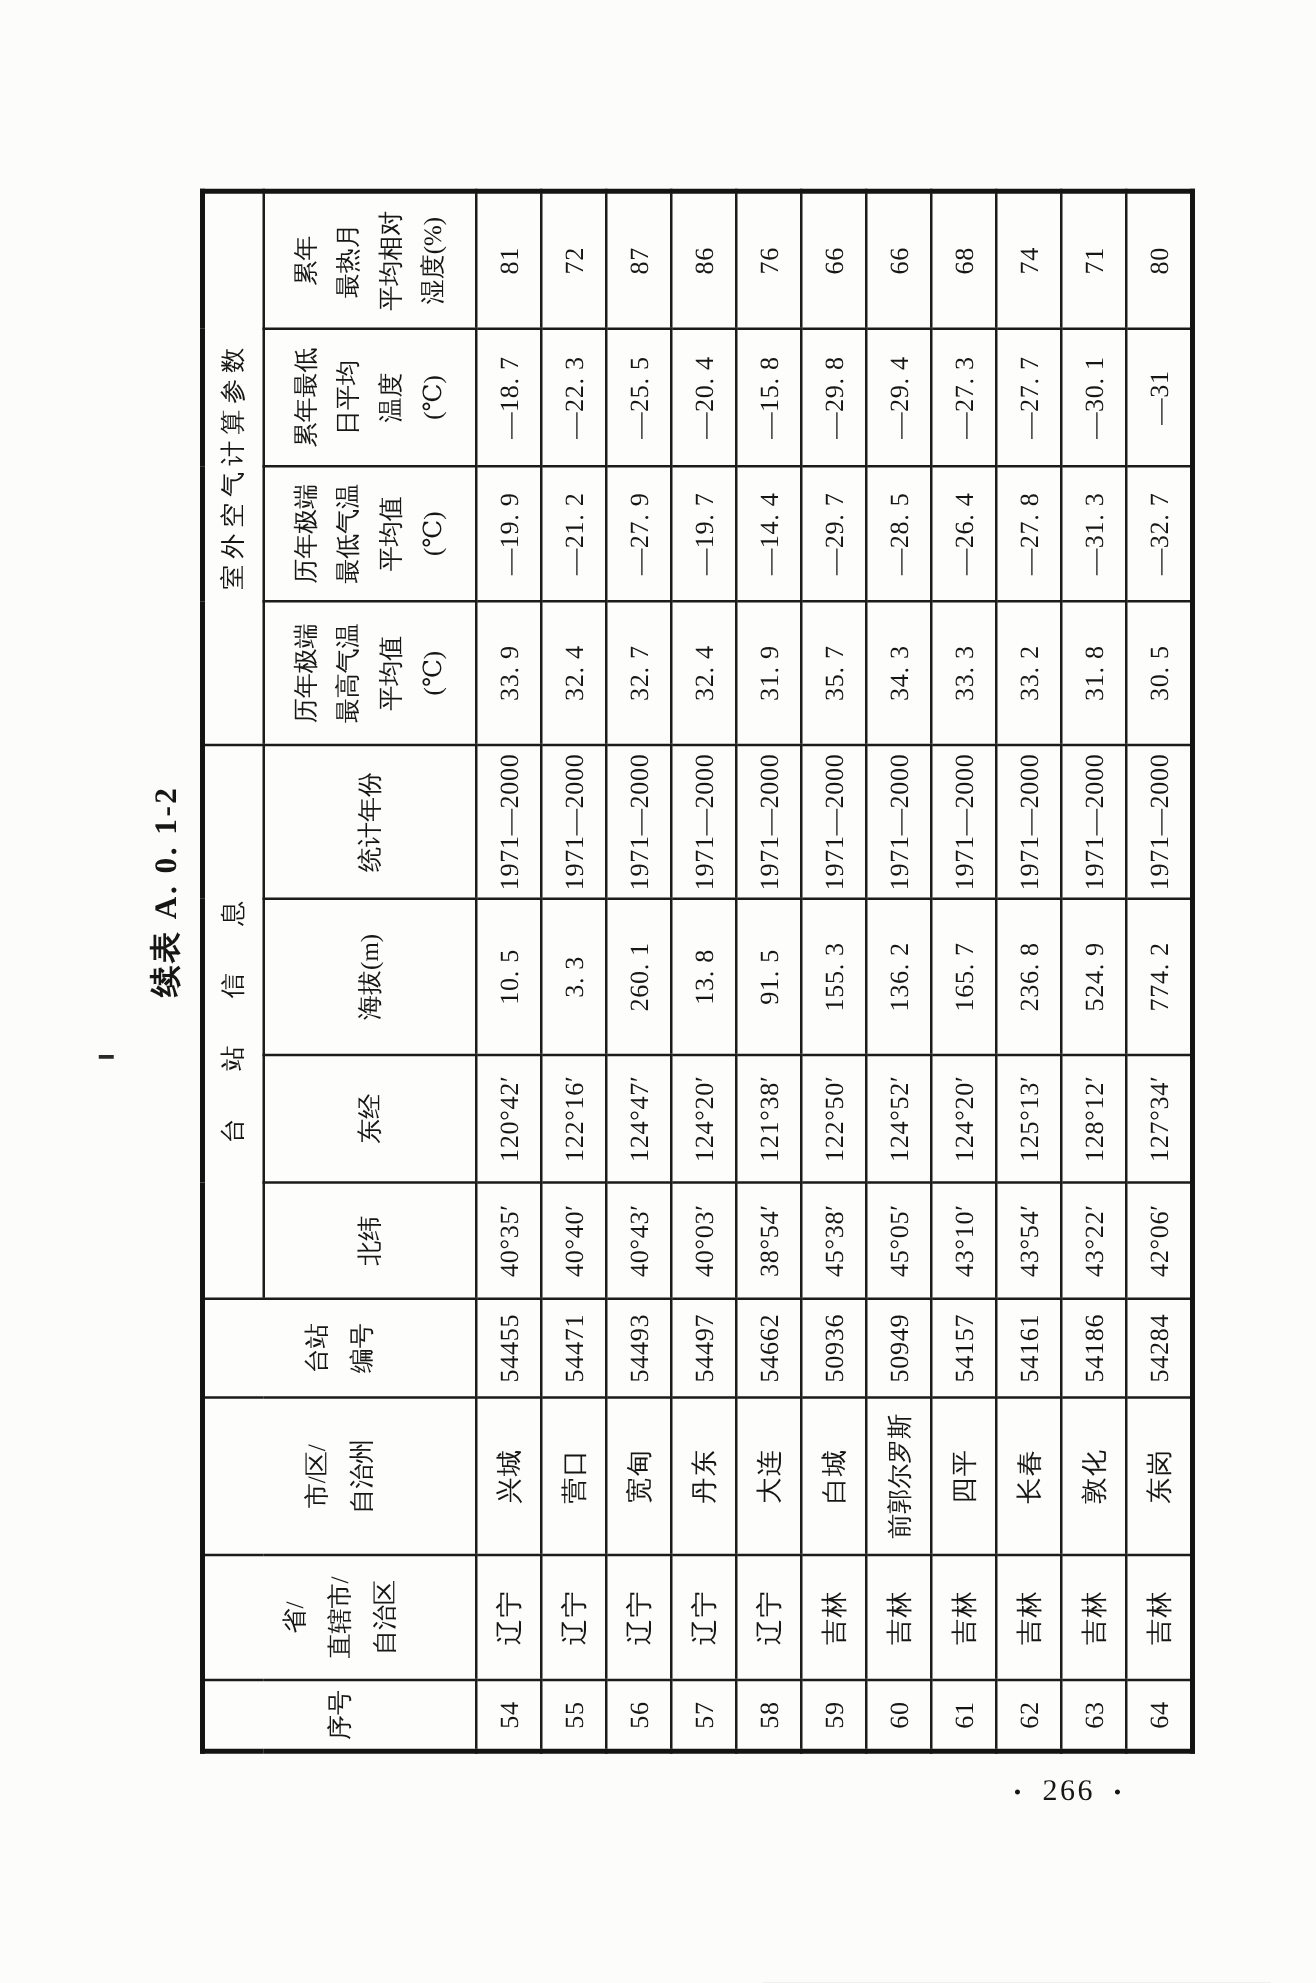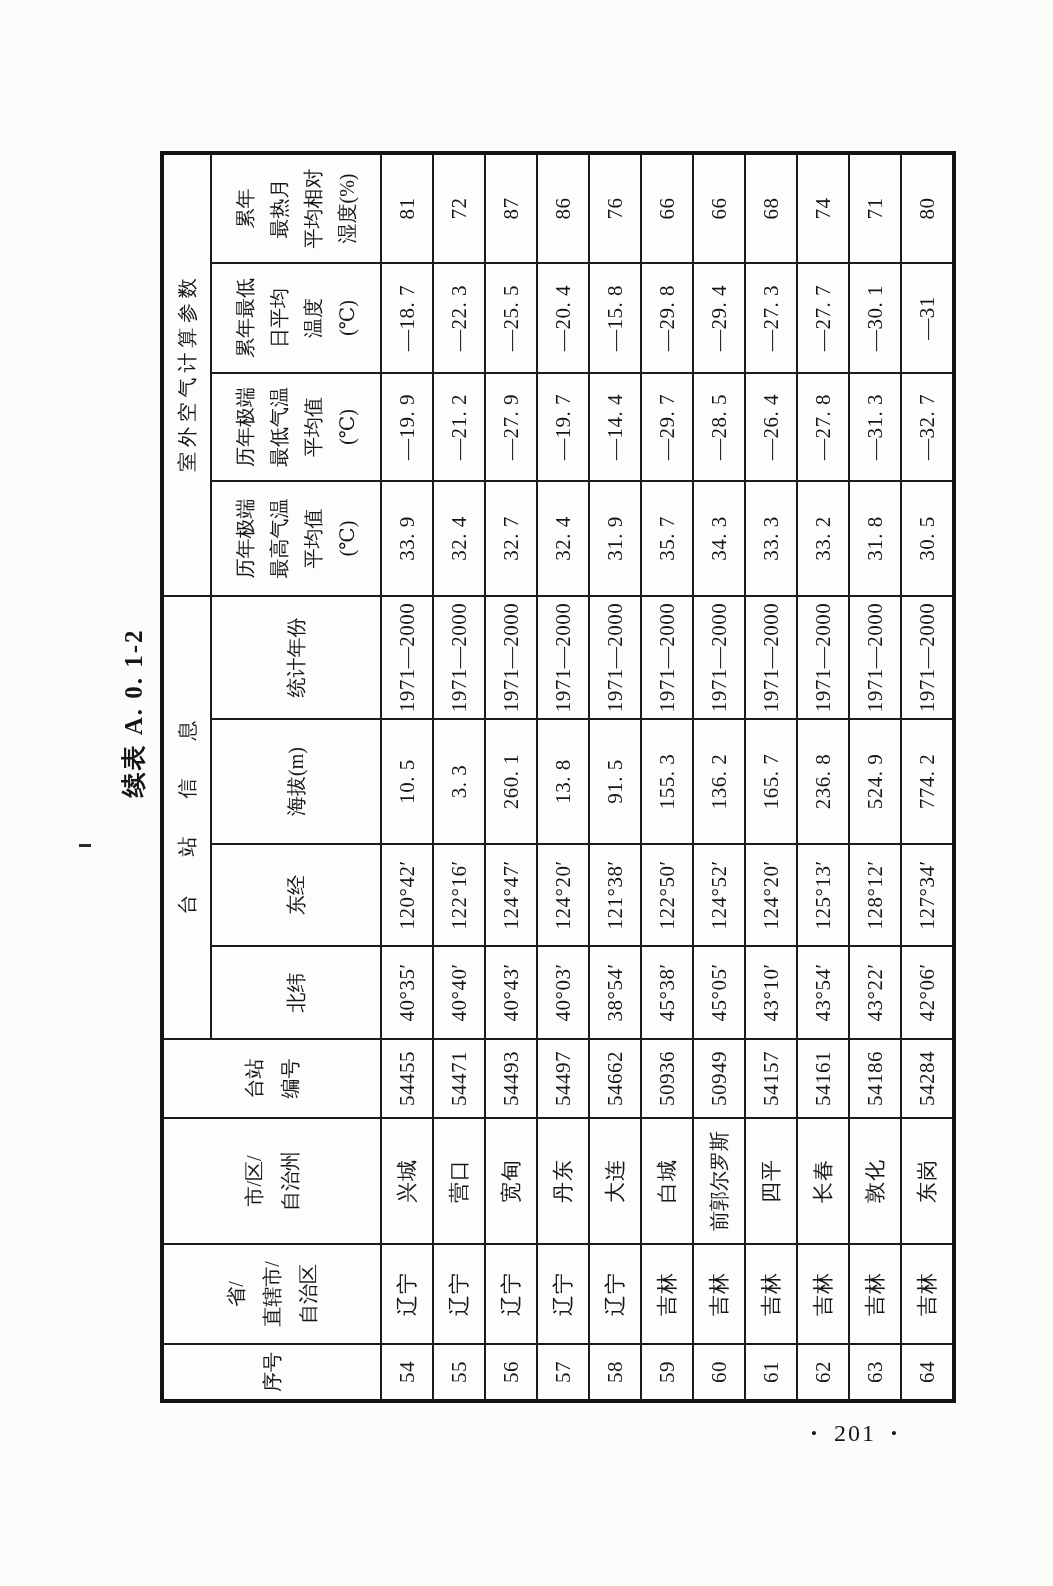--- a/index.html
+++ b/index.html
@@ -247,17 +247,17 @@
               <td>—31</td>
               <td>80</td>
             </tr>
         </tbody>
       </table>
     </div>
   </div>
 
   <div class="page-number">
     <span class="dot">•</span>
-    <span>201</span>
+    <span>266</span>
     <span class="dot">•</span>
   </div>
 
 </div>
 
 </body></html>

